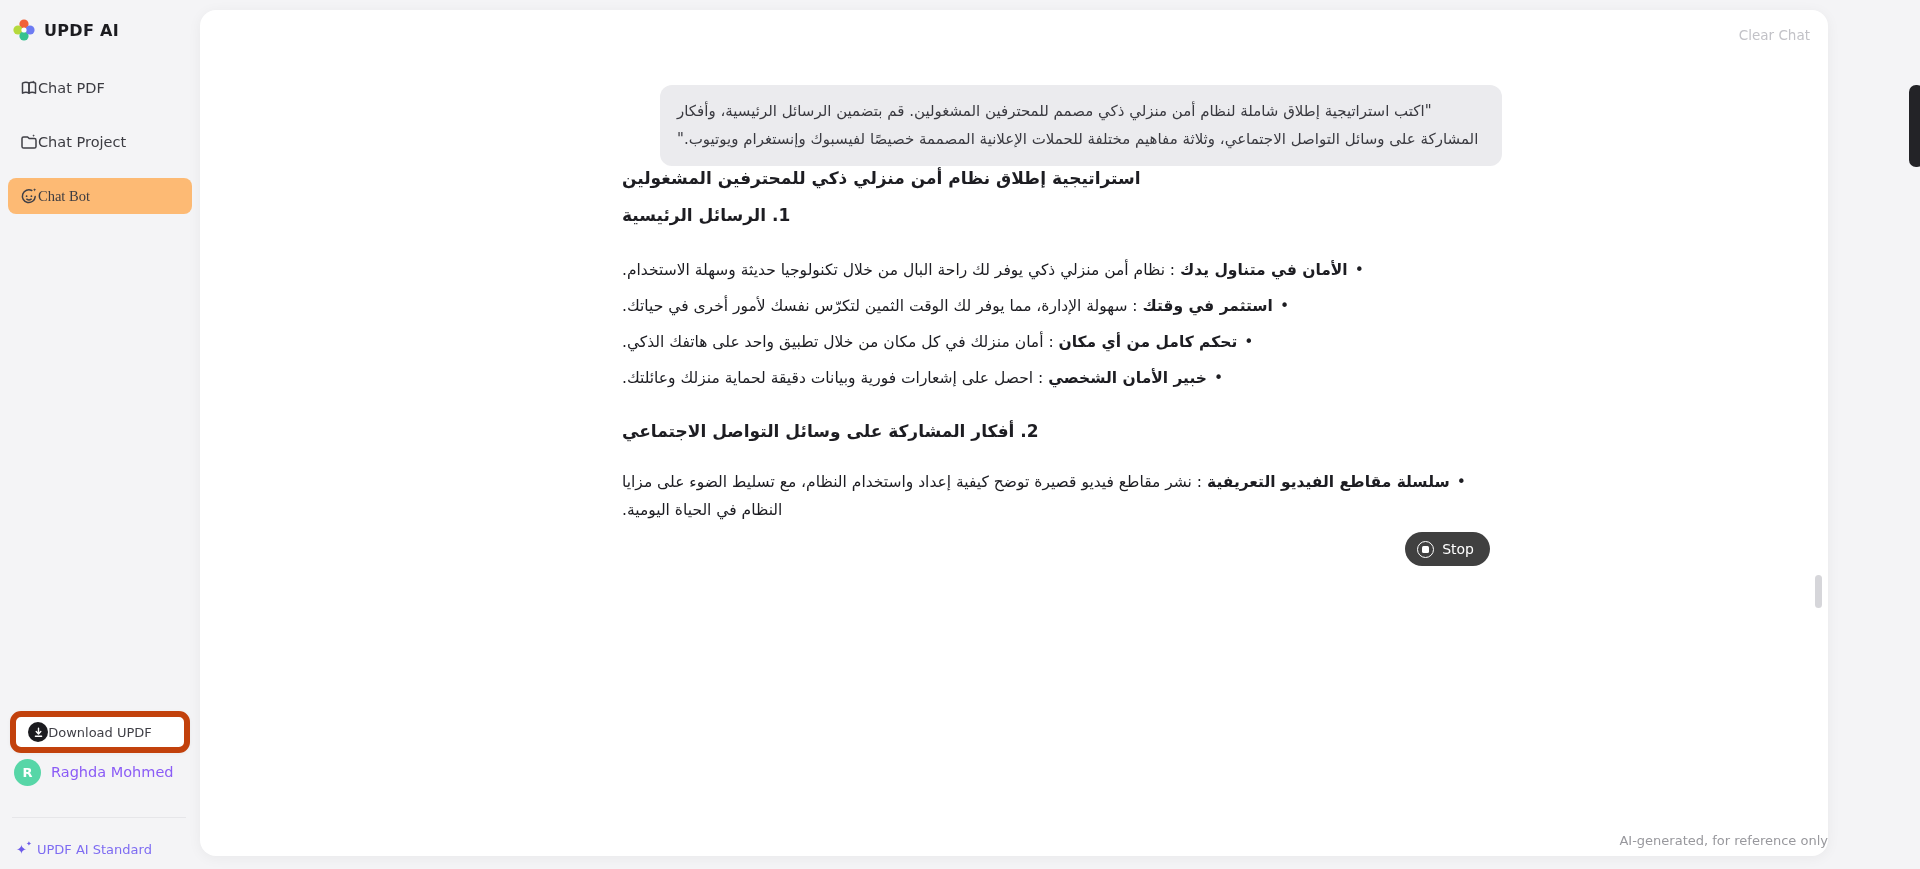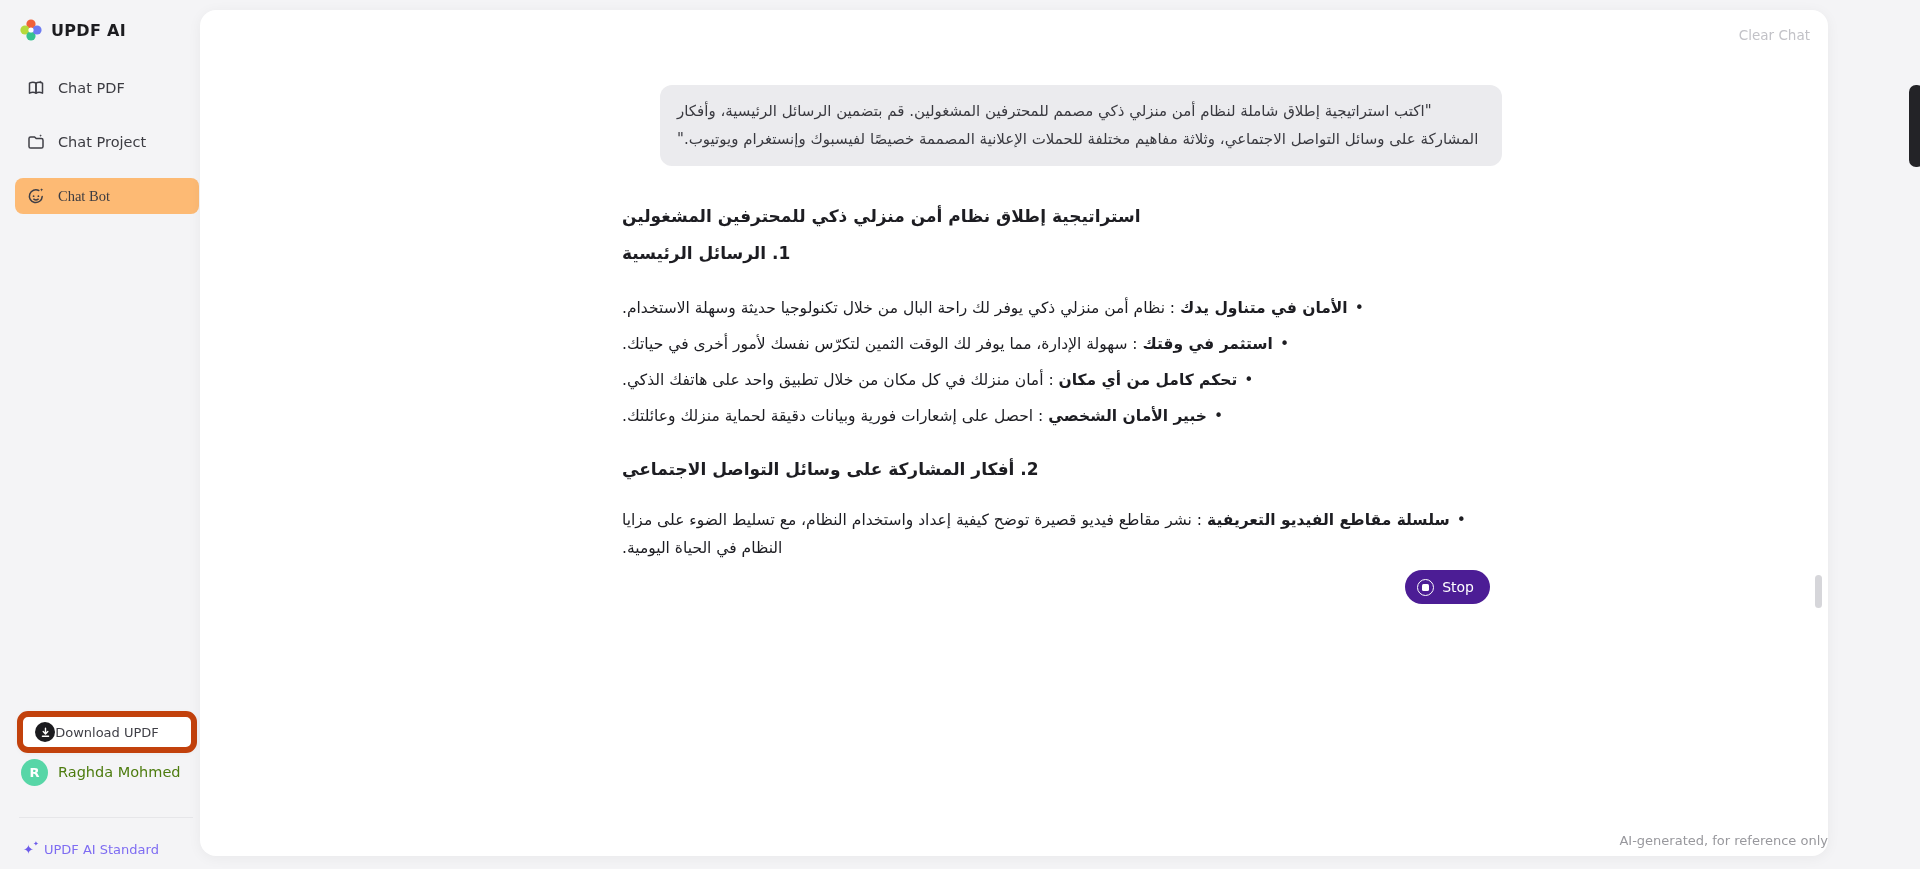--- a/index.html
+++ b/index.html
@@ -1,67 +1,67 @@
 <!DOCTYPE html>
 <html><head>
 <meta charset="utf-8">
 <style>
   * { margin:0; padding:0; box-sizing:border-box; }
   html,body { width:1920px; height:869px; overflow:hidden; background:#f4f4f6;
     font-family:"DejaVu Sans","Liberation Sans",sans-serif; }
 
   
-  .sidebar { position:absolute; left:7px; top:0; width:200px; height:869px; }
+  .sidebar { position:absolute; left:0; top:0; width:200px; height:869px; }
   .logo-row { position:absolute; left:13px; top:19px; display:flex; align-items:center; gap:9px; }
   .logo-text { font-size:16px; font-weight:bold; color:#1c1c20; letter-spacing:.3px; }
   .nav { position:absolute; left:8px; right:8px; top:70px; }
-  .nav-item { height:36px; margin-bottom:18px; display:flex; align-items:center; gap:13px;
+  .nav-item { height:36px; margin-bottom:18px; display:flex; align-items:center; gap:0;
     padding:0 12px; border-radius:8px; color:#3c3c42; font-size:14.5px; cursor:pointer; }
   .nav-item.active { background:#fdba74;font-family:Liberation Serif, serif; }
   .nav-item svg { flex:0 0 auto; }
 
   .dl-btn { position:absolute; left:10px; right:10px; bottom:116px; height:42px; background:#fff;
     border:6px solid #c2410c; border-radius:11px; box-shadow:0 1px 4px rgba(0,0,0,.04);
     display:flex; align-items:center; cursor:pointer; }
   .dl-icon { position:absolute; left:12px; width:20px; height:20px; border-radius:50%; background:#1b1b1f;
     display:flex; align-items:center; justify-content:center; }
   .dl-label { width:100%; text-align:center; font-size:13px; color:#3f3f46; }
 
   .profile { position:absolute; left:14px; bottom:50px; height:60px; display:flex; align-items:flex-start; gap:10px; }
   .avatar { width:27px; height:27px; border-radius:50%; background:#57d6a7; color:#fff; font-size:13px;
     font-weight:bold; display:flex; align-items:center; justify-content:center; }
-  .user-name { font-size:14.5px; color:#4d7c0f; line-height:27px; }
+  .user-name { font-size:14.5px; color:#8b5cf6; line-height:27px; }
   .side-divider { position:absolute; left:12px; right:14px; bottom:51px; height:1px; background:#e6e6e9; }
   .plan-row { position:absolute; left:16px; bottom:12px; display:flex; align-items:center; gap:10px;
     color:#7e6cf2; font-size:13px; cursor:pointer; }
   .sparkle { position:relative; font-size:13px; line-height:13px; color:#6d5bea; }
   .sparkle i { position:absolute; top:-5px; right:-5px; font-style:normal; font-size:7px; }
 
   
   .panel { position:absolute; left:200px; top:10px; width:1628px; height:846px; background:#fff;
     border-radius:16px; box-shadow:0 2px 14px rgba(0,0,0,.05); }
   .clear-chat { position:absolute; top:17px; right:18px; font-size:13.5px; color:#c2c2c7; cursor:pointer; }
 
   .chat-col { position:absolute; left:422px; top:0; width:880px; }
   .bubble { margin-top:75px; margin-left:38px; background:#ebebee; border-radius:12px;
     padding:13px 17px; direction:rtl; text-align:left; font-size:15px; line-height:27.5px; color:#3a3a40; }
 
   .ai { direction:rtl; text-align:left; color:#1d1d22; }
   .ai-h { font-size:17px; font-weight:bold; line-height:24px; }
-  .h-title { margin-top:38px; }
+  .h-title { }
   .h-sec1 { margin-top:13px; }
   .h-sec2 { margin-top:27px; }
   .bullets1 { margin-top:29px; }
   .bullets2 { margin-top:25px; }
   .blt-item { font-size:15.5px; line-height:28px; margin-bottom:8px; }
   .blt { margin-inline-end:7px; }
   .blt-bold { font-weight:bold; }
 
   .stop-row { display:flex; justify-content:flex-end; margin-top:6px; padding-right:12px; }
-  .stop-btn { height:34px; border:none; background:#4c1d95; color:#fff; border-radius:17px;
+  .stop-btn { height:34px; border:none; background:#404040; color:#fff; border-radius:17px;
     display:flex; align-items:center; gap:8px; padding:0 16px 0 12px; font-size:14px;
     font-family:inherit; cursor:pointer;text-align:right; }
   .stop-ico { width:17px; height:17px; border:1.6px solid #fff; border-radius:50%;
     display:flex; align-items:center; justify-content:center; }
   .stop-ico b { width:7px; height:7px; background:#fff; border-radius:1.5px; }
 
   .footer-note { position:absolute; bottom:8px; left:0; width:100%; text-align:right;
     font-size:13px; color:#98989d; }
 
   .page-scrollbar { position:absolute; right:-4px; top:85px; width:15px; height:82px;

